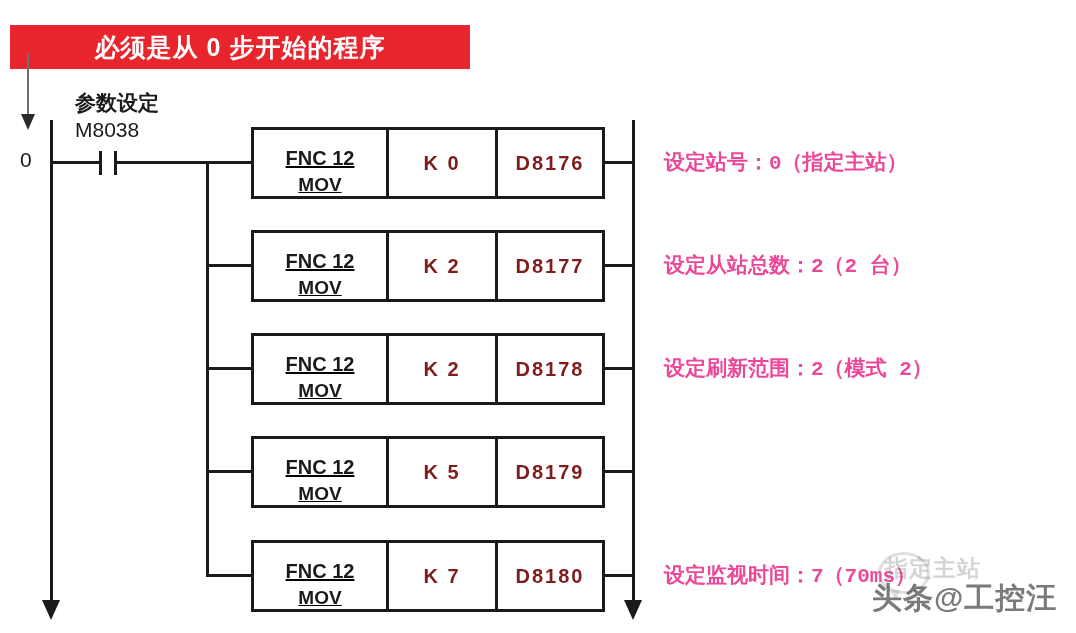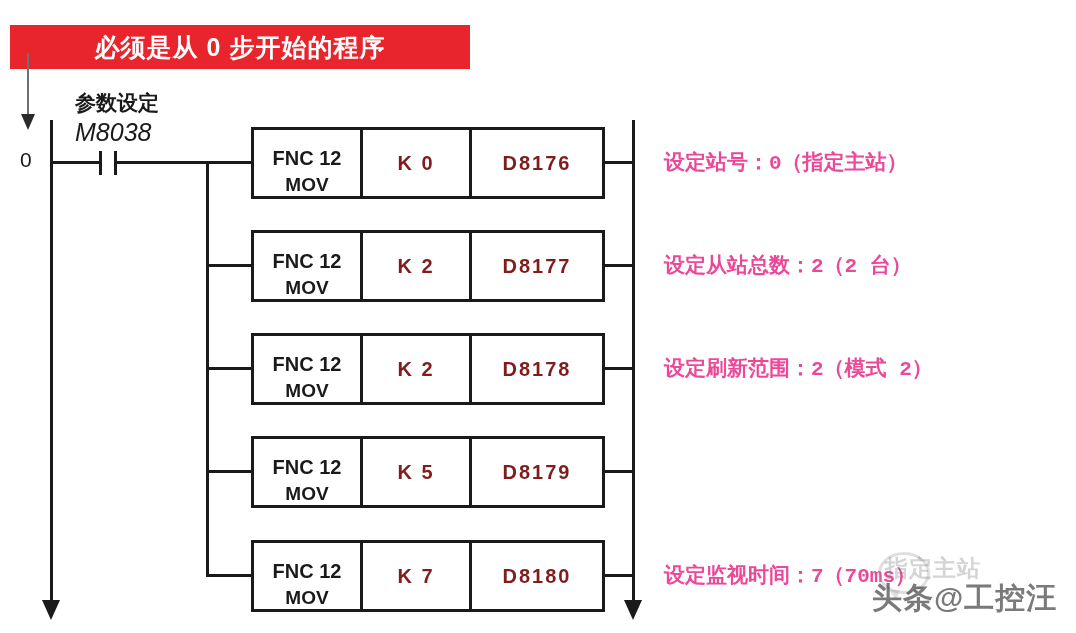--- a/index.html
+++ b/index.html
@@ -98,24 +98,23 @@
     top: 89px;
     font-size: 21px;
     font-weight: 700;
     color: #1a1a1a;
     white-space: nowrap;
   }
   .contact-label-id {
     position: absolute;
     left: 75px;
     top: 118px;
-    font-size: 25px;
+    font-size: 21px;
     color: #1a1a1a;
     white-space: nowrap;
-    font-style: italic;
   }
   .wire {
     position: absolute;
     background: #1a1a1a;
   }
   .wire-h { height: 3px; }
   .wire-v { width: 3px; }
 
   
   .contact-bar {
@@ -140,23 +139,24 @@
     background: #ffffff;
   }
   .instr-cell {
     display: flex;
     flex-direction: column;
     align-items: center;
     justify-content: center;
     box-sizing: border-box;
   }
   .cell-fnc {
-    width: 109px;
+    width: 135px;
     border-right: 3px solid #1a1a1a;
     padding-top: 16px;
+    text-decoration: underline;
   }
   .cell-k {
     width: 109px;
     border-right: 3px solid #1a1a1a;
     justify-content: center;
   }
   .cell-d {
     flex: 1;
     justify-content: center;
   }

